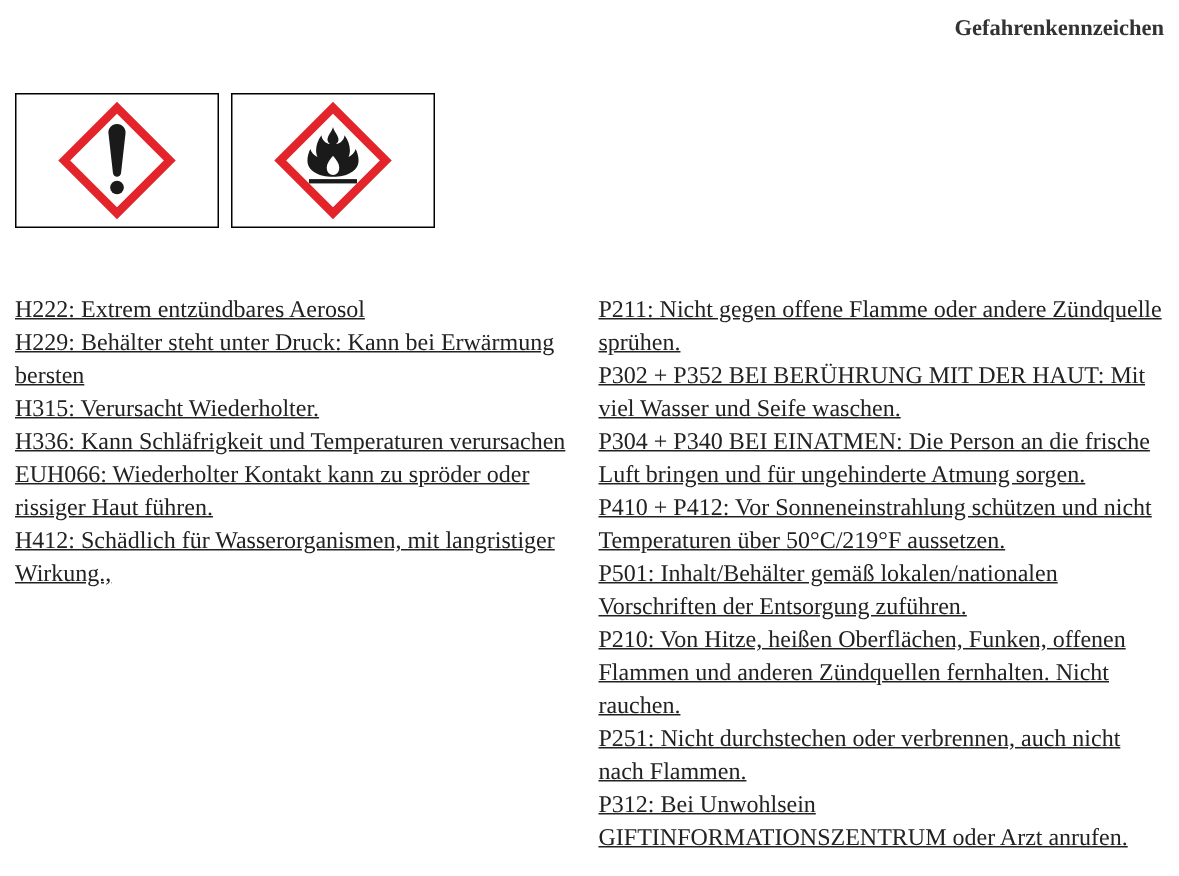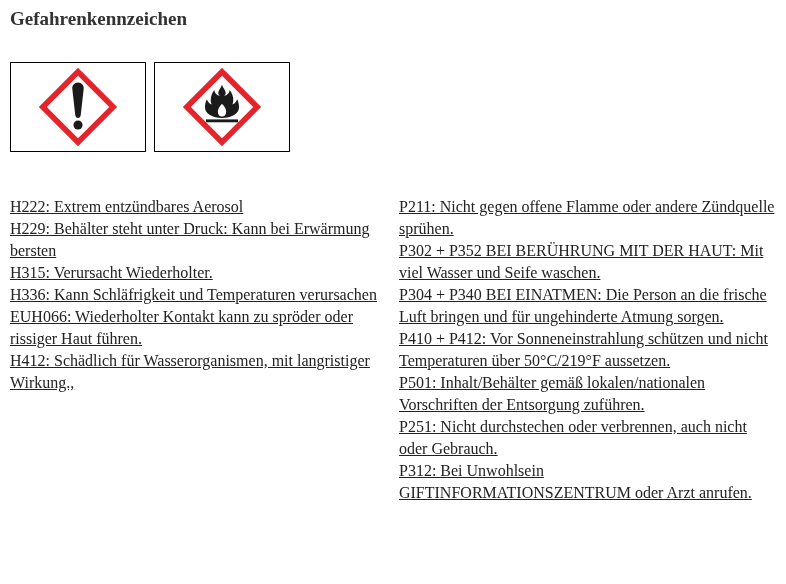--- a/index.html
+++ b/index.html
@@ -18,25 +18,26 @@
     overflow: hidden;
   }
   .page {
     width: 786px; height: 584px;
     padding: 0 10px;
     font-family: "Liberation Serif", serif;
     color: var(--text);
   }
   h1.title {
     margin: 5px 0 0 0;
-    font-size: 19px;
+    font-size: 15px;
     line-height: 28px;
     font-weight: bold;
     color: var(--title);
     font-family: "Liberation Serif", serif;
+    text-align: right;
   }
   .pictos {
     margin-top: 29px;
     display: flex;
     gap: 8px;
   }
   .picto-box {
     width: 136px; height: 90px;
     border: 1.5px solid var(--border);
     background: var(--bg);
@@ -98,20 +99,21 @@
       <p>EUH066: Wiederholter Kontakt kann zu spröder oder rissiger Haut führen.</p>
       <p>H412: Schädlich für Wasserorganismen, mit langristiger Wirkung.,</p>
     </div>
 
     <div class="col col-right">
       <p>P211: Nicht gegen offene Flamme oder andere Zündquelle sprühen.</p>
       <p>P302 + P352 BEI BERÜHRUNG MIT DER HAUT: Mit viel Wasser und Seife waschen.</p>
       <p>P304 + P340 BEI EINATMEN: Die Person an die frische Luft bringen und für ungehinderte Atmung sorgen.</p>
       <p>P410 + P412: Vor Sonneneinstrahlung schützen und nicht Temperaturen über 50°C/219°F aussetzen.</p>
       <p>P501: Inhalt/Behälter gemäß lokalen/nationalen Vorschriften der Entsorgung zuführen.</p>
-      <p>P251: Nicht durchstechen oder verbrennen, auch nicht oder Gebrauch.</p>
+      <p>P210: Von Hitze, heißen Oberflächen, Funken, offenen Flammen und anderen Zündquellen fernhalten. Nicht rauchen.</p>
+      <p>P251: Nicht durchstechen oder verbrennen, auch nicht nach Flammen.</p>
       <p>P312: Bei Unwohlsein GIFTINFORMATIONSZENTRUM oder Arzt anrufen.</p>
 
     </div>
 
   </div>
 
 </div>
 
 </body></html>

